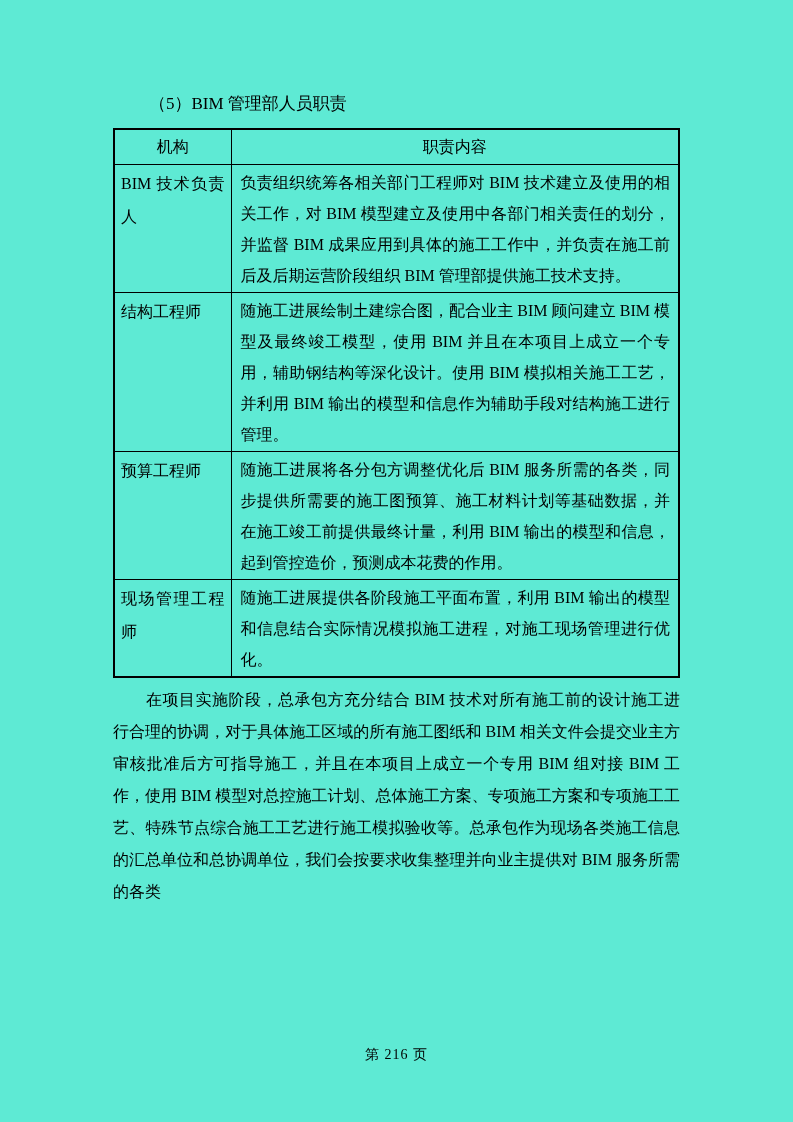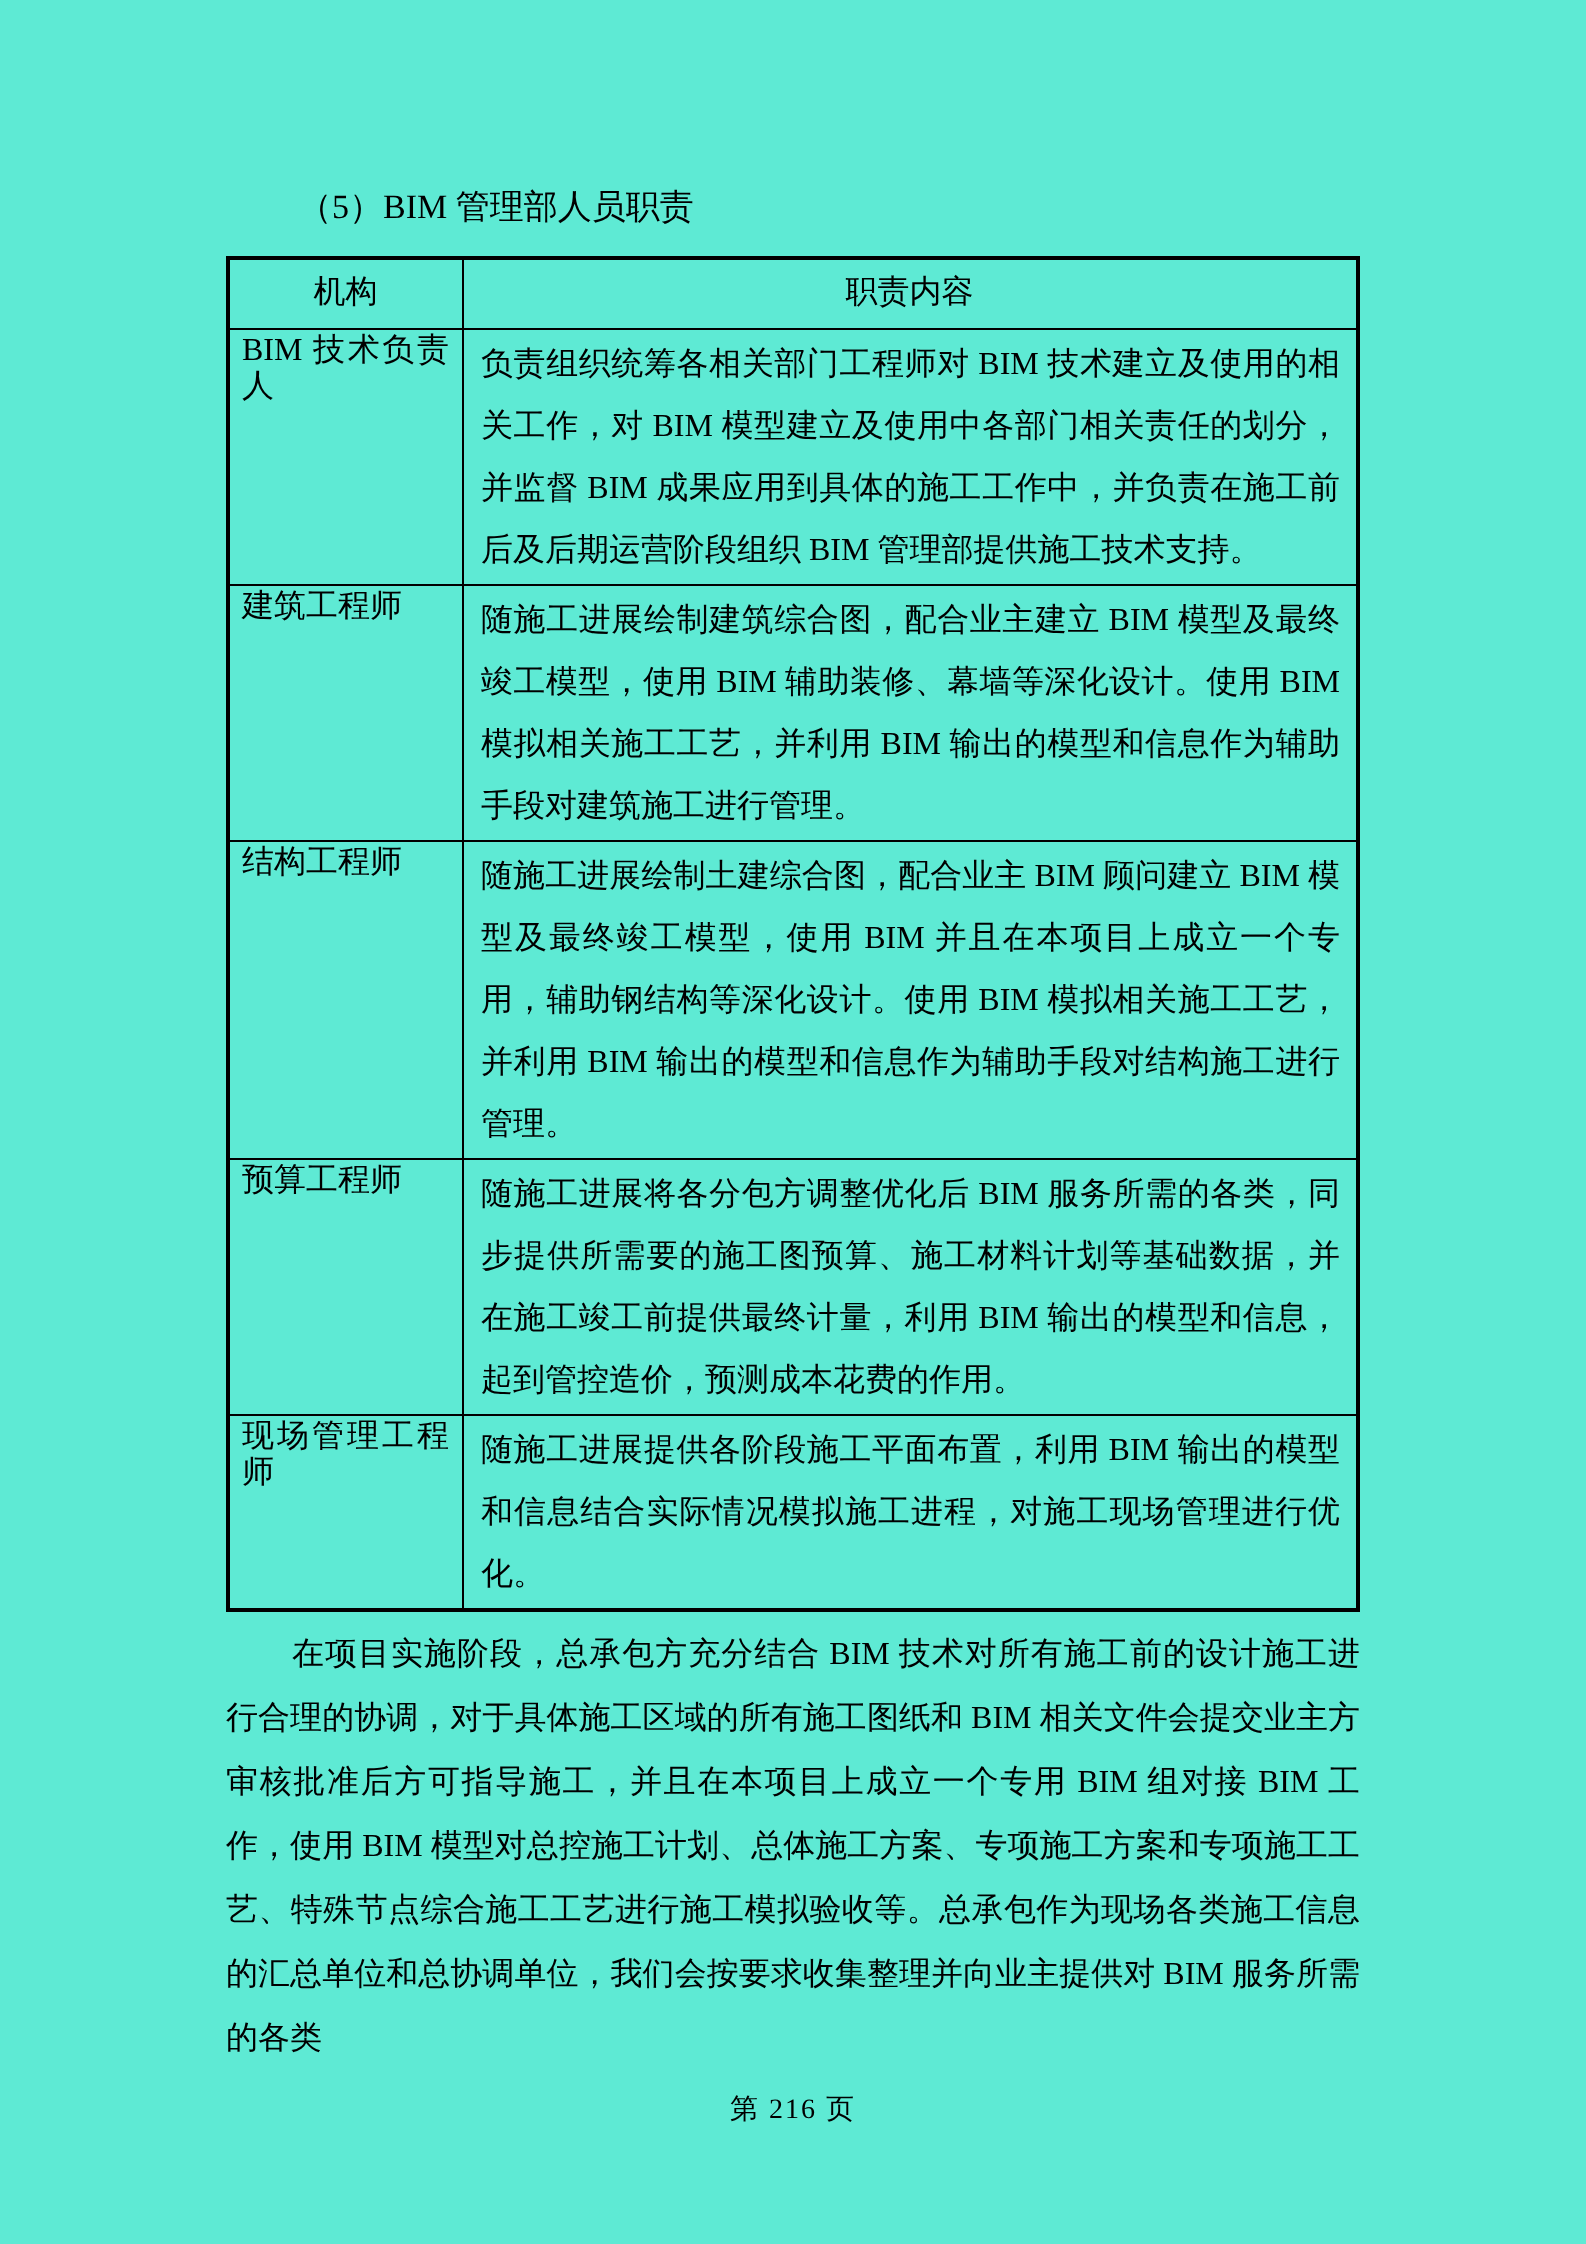--- a/index.html
+++ b/index.html
@@ -40,21 +40,21 @@
   }
   .duty-table th {
     height: 35px;
     text-align: center;
     vertical-align: middle;
     line-height: 18px;
   }
   .col-role { width: 117px; }
   .duty-table td.cell-role {
     padding: 2px 6px 1px 6px;
-    line-height: 18px;
+    line-height: 33px;
     text-align: justify;
     margin-top: 48px;
   }
   .duty-table td.cell-duty {
     padding: 2px 8px 1px 9px;
     line-height: 31px;
     text-align: justify;
     margin-top: 16px;
   }
   .heading-6 { margin-top: 39px; }
@@ -93,24 +93,20 @@
           <th>机构</th>
           <th>职责内容</th>
         </tr>
       </thead>
       <tbody>
         <tr>
           <td class="cell-role">BIM 技术负责人</td>
           <td class="cell-duty">负责组织统筹各相关部门工程师对 BIM 技术建立及使用的相关工作，对 BIM 模型建立及使用中各部门相关责任的划分，并监督 BIM 成果应用到具体的施工工作中，并负责在施工前后及后期运营阶段组织 BIM 管理部提供施工技术支持。</td>
         </tr>
         <tr>
-          <td class="cell-role">建筑工程师</td>
-          <td class="cell-duty">随施工进展绘制建筑综合图，配合业主建立 BIM 模型及最终竣工模型，使用 BIM 辅助装修、幕墙等深化设计。使用 BIM 模拟相关施工工艺，并利用 BIM 输出的模型和信息作为辅助手段对建筑施工进行管理。</td>
-        </tr>
-        <tr>
           <td class="cell-role">结构工程师</td>
           <td class="cell-duty">随施工进展绘制土建综合图，配合业主 BIM 顾问建立 BIM 模型及最终竣工模型，使用 BIM 并且在本项目上成立一个专用，辅助钢结构等深化设计。使用 BIM 模拟相关施工工艺，并利用 BIM 输出的模型和信息作为辅助手段对结构施工进行管理。</td>
         </tr>
         <tr>
           <td class="cell-role">预算工程师</td>
           <td class="cell-duty">随施工进展将各分包方调整优化后 BIM 服务所需的各类，同步提供所需要的施工图预算、施工材料计划等基础数据，并在施工竣工前提供最终计量，利用 BIM 输出的模型和信息，起到管控造价，预测成本花费的作用。</td>
         </tr>
         <tr>
           <td class="cell-role">现场管理工程师</td>
           <td class="cell-duty">随施工进展提供各阶段施工平面布置，利用 BIM 输出的模型和信息结合实际情况模拟施工进程，对施工现场管理进行优化。</td>

